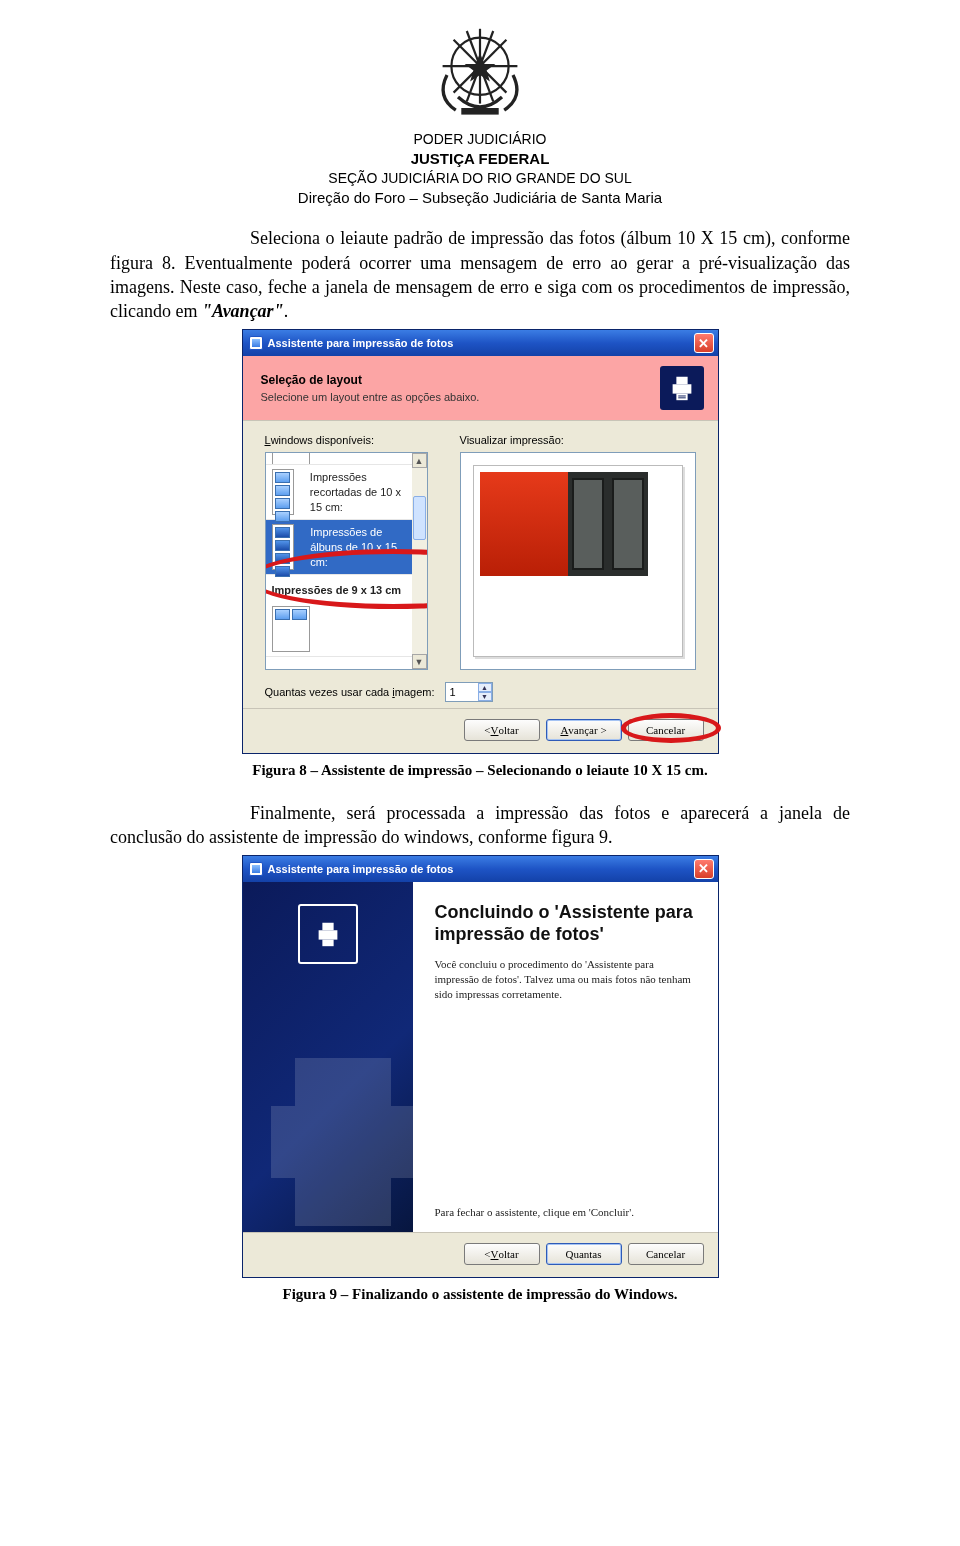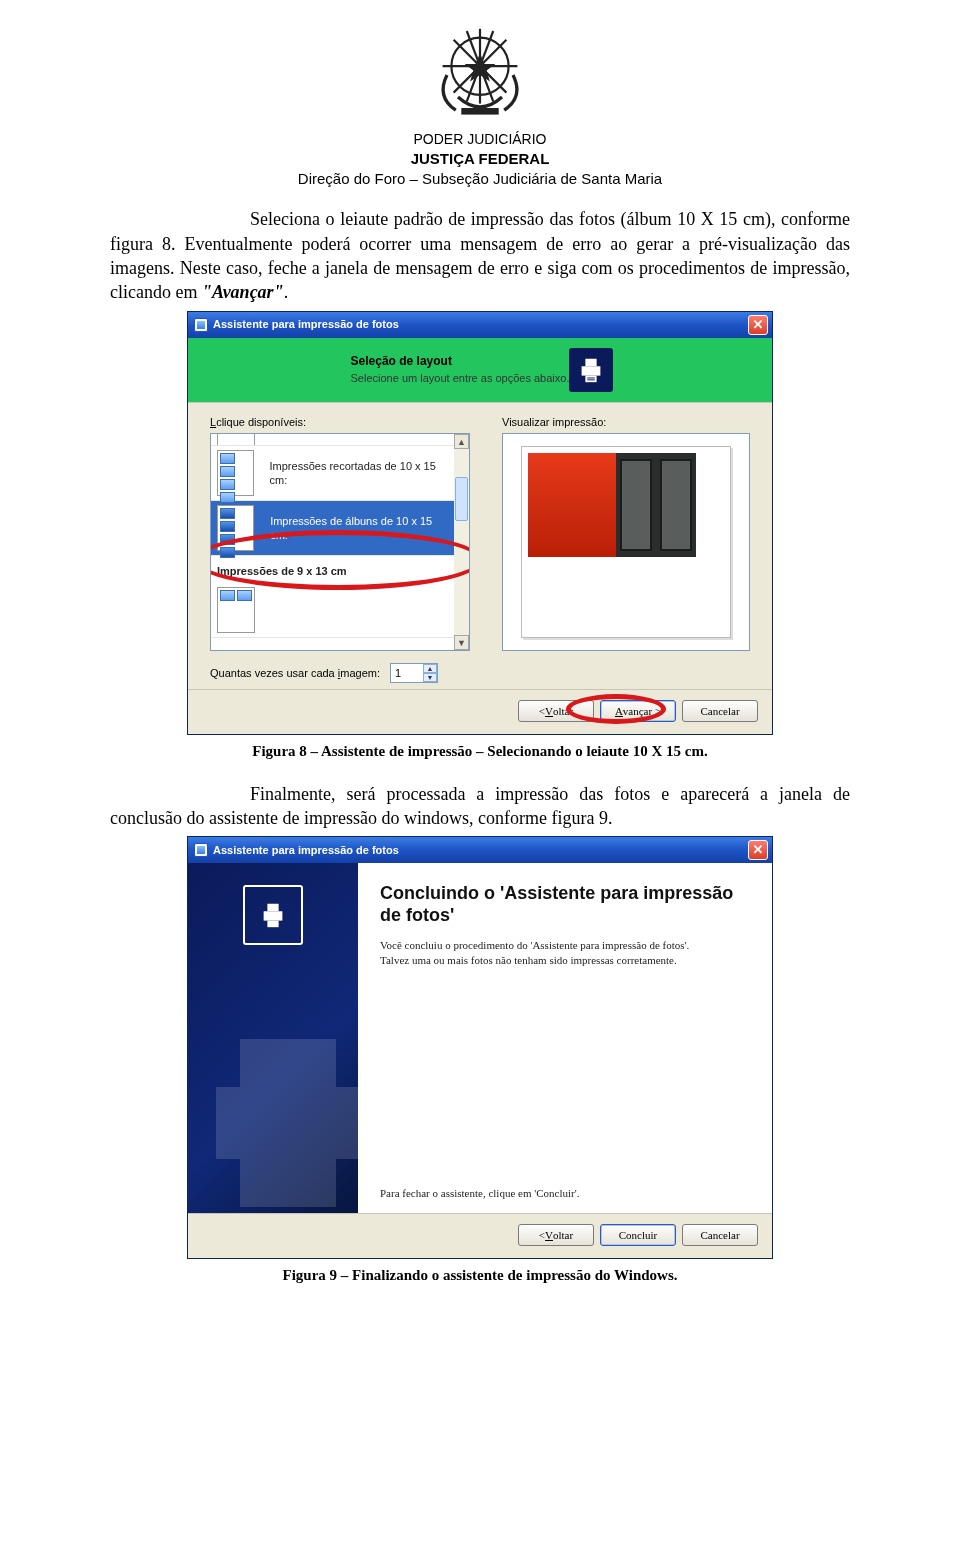--- a/index.html
+++ b/index.html
@@ -18,21 +18,21 @@
     .hdr-line1 { font-family: Arial, Helvetica, sans-serif; font-size: 14px; }
     .hdr-line2 { font-family: Arial, Helvetica, sans-serif; font-size: 15px; font-weight: bold; }
     .hdr-line3 { font-family: Arial, Helvetica, sans-serif; font-size: 14px; }
     .hdr-line4 { font-family: Arial, Helvetica, sans-serif; font-size: 15px; }
     p.body-para { text-align: justify; margin-bottom: 4px; }
     .indent-first { text-indent: 140px; }
     .caption { text-align: center; font-size: 15px; font-weight: bold; margin: 6px 0 20px 0; font-family: "Times New Roman", serif; }
     .figure-wrap { display: flex; justify-content: center; margin-top: 6px; }
     
     .dlg {
-      width: 586px;
+      width: 477px;
       border: 1px solid #0a246a;
       background: #ece9d8;
       font-family: Tahoma, Arial, sans-serif;
       font-size: 11px;
       color: #000;
     }
     .titlebar {
       display: flex; align-items: center; justify-content: space-between;
       height: 26px;
       padding: 0 4px 0 6px;
@@ -42,22 +42,22 @@
     .titlebar-left { display: flex; align-items: center; gap: 5px; }
     .tb-appicon { width: 14px; height: 14px; background: #fff; border: 1px solid #1e54c5; border-radius: 2px; position: relative; }
     .tb-appicon::after { content:""; position:absolute; inset:2px; background: linear-gradient(#8cc0ff,#3b7de4); }
     .close-btn {
       width: 20px; height: 20px; border: 1px solid #fff; border-radius: 3px;
       background: linear-gradient(#ff7b6e,#d83f2a); color:#fff; display:flex;
       align-items:center; justify-content:center; font-weight:bold; font-size:13px;
     }
     .dlg-inner { padding: 0; }
     .wizard-header {
-      background: #22c55e; padding: 10px 14px 10px 18px;
-      display: flex; justify-content: center; align-items: center;
+      background: #fca5a5; padding: 10px 14px 10px 18px;
+      display: flex; justify-content: space-between; align-items: center;
       border-bottom: 1px solid #c8c4b7;
     }
     .wizard-header-text .wh-title { font-weight: bold; font-size: 12px; }
     .wizard-header-text .wh-sub { font-size: 11px; margin-top: 2px; color:#333; }
     .printer-icon {
       width: 44px; height: 44px; background: #0b1a5a; border-radius: 3px;
       display:flex; align-items:center; justify-content:center;
     }
     .printer-icon svg { width: 30px; height: 30px; }
     
@@ -167,20 +167,21 @@
       </g>
       <polygon points="50,30 54,40 64,40 56,46 59,56 50,50 41,56 44,46 36,40 46,40" fill="#222"></polygon>
       <path d="M30 70 Q50 88 70 70" fill="none" stroke="#222" stroke-width="3"></path>
       <path d="M20 50 Q10 70 28 82" fill="none" stroke="#222" stroke-width="3"></path>
       <path d="M80 50 Q90 70 72 82" fill="none" stroke="#222" stroke-width="3"></path>
       <rect x="33" y="80" width="34" height="6" fill="#222"></rect>
     </svg>
   </div>
   <div class="hdr-line1">PODER JUDICIÁRIO</div>
   <div class="hdr-line2">JUSTIÇA FEDERAL</div>
+  <div class="hdr-line3">SEÇÃO JUDICIÁRIA DO RIO GRANDE DO SUL</div>
   <div class="hdr-line4">Direção do Foro – Subseção Judiciária de Santa Maria</div>
 </div>
 
 <p class="body-para">
   <span style="display:inline-block; width:140px;"></span><span>Seleciona o leiaute padrão de impressão das fotos (álbum 10 X 15 cm), conforme figura 8. Eventualmente poderá ocorrer uma mensagem de erro ao gerar a pré-visualização das imagens. Neste caso, feche a janela de mensagem de erro e siga com os procedimentos de impressão, clicando em </span><b><i>"Avançar"</i></b><span>.</span>
 </p>
 
 <div class="figure-wrap">
   <div class="dlg">
     <div class="titlebar">
@@ -202,21 +203,21 @@
               <rect x="10" y="4" width="12" height="8" fill="#fff"></rect>
               <rect x="10" y="22" width="12" height="7" fill="#fff"></rect>
               <rect x="12" y="24" width="8" height="1" fill="#0b1a5a"></rect>
               <rect x="12" y="26" width="8" height="1" fill="#0b1a5a"></rect>
             </svg>
         </div>
       </div>
       <div class="wizard-body">
         <div class="two-col">
           <div class="col-left">
-            <div class="section-label"><span class="ul">L</span><span>clique disponíveis:</span></div>
+            <div class="section-label"><span class="ul">L</span><span>windows disponíveis:</span></div>
             <div class="listbox" style="position:relative;">
               <div class="lb-inner">
                 <div class="layout-item cut">
                   <div class="thumb"></div>
                 </div>
                 <div class="layout-item">
                   <div class="thumb">
                       <div class="cell"></div>
                       <div class="cell"></div>
                       <div class="cell"></div>
@@ -332,18 +333,18 @@
         </div>
         <div class="cp-foot">Para fechar o assistente, clique em 'Concluir'.</div>
       </div>
     </div>
     <div class="btnrow2">
       <div class="xpbtn">
           <span>&lt; </span>
           <span class="u">V</span>
           <span>oltar</span>
         </div>
-      <div class="xpbtn default">Concluir</div>
+      <div class="xpbtn default">Quantas</div>
       <div class="xpbtn">Cancelar</div>
     </div>
   </div>
 </div>
 <div class="caption" style="margin-bottom:0;">Figura 9 – Finalizando o assistente de impressão do Windows.</div>
 
 </body></html>

